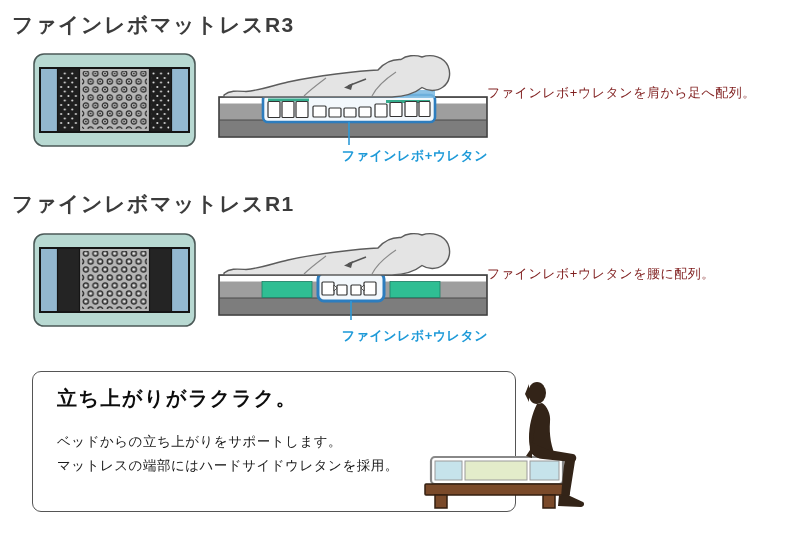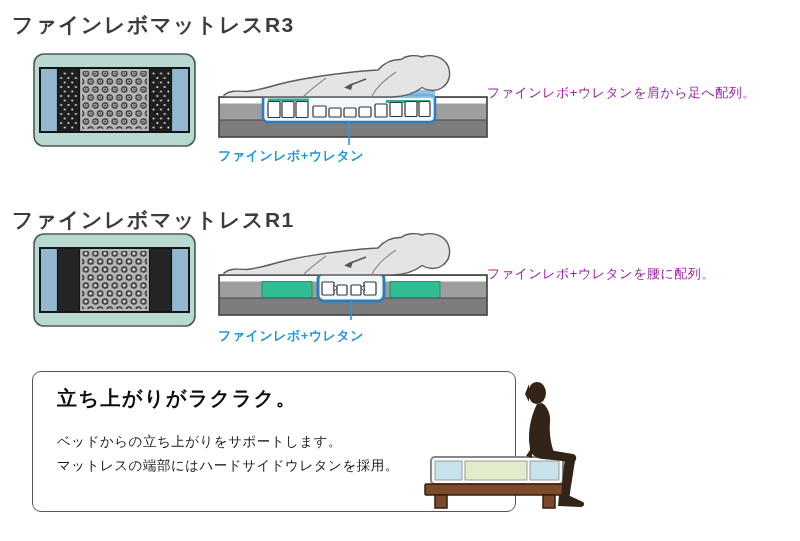--- a/index.html
+++ b/index.html
@@ -1,21 +1,21 @@
 <!DOCTYPE html>
 <html><head>
 <meta charset="utf-8">
 <style>
   html,body{margin:0;padding:0;background:#fff;}
   body{font-family:"Liberation Sans","DejaVu Sans",sans-serif;}
   .stage{position:relative;width:800px;height:541px;background:#ffffff;overflow:hidden;}
   .abs{position:absolute;}
   .sec-title{position:absolute;left:12px;font-size:21px;font-weight:bold;color:#3c3c3c;letter-spacing:1.5px;}
-  .anno{position:absolute;left:487px;font-size:13px;color:#a21caf;letter-spacing:0.5px;}
-  .part-label{position:absolute;left:218px;width:270px;text-align:left;font-size:13px;font-weight:bold;color:#1e9ad8;letter-spacing:0.5px;}
+  .anno{position:absolute;left:487px;font-size:13px;color:#7f1d1d;letter-spacing:0.5px;}
+  .part-label{position:absolute;left:218px;width:270px;text-align:right;font-size:13px;font-weight:bold;color:#1e9ad8;letter-spacing:0.5px;}
   .feature-box{position:absolute;left:32px;top:371px;width:484px;height:141px;background:#fff;border:1.5px solid #555;border-radius:9px;box-sizing:border-box;}
   .feature-heading{position:absolute;left:24px;top:13px;font-size:20px;font-weight:bold;color:#0d0d0d;letter-spacing:1.5px;}
   .feature-body{position:absolute;left:24px;top:58px;font-size:13.5px;color:#1a1a1a;line-height:24px;letter-spacing:0.5px;}
 </style>
 </head>
 <body>
 
 <div class="stage">
 
   <div class="sec-title" style="top:11px;">ファインレボマットレスR3</div>
@@ -90,21 +90,21 @@
       <line x1="148" y1="25" x2="130" y2="32" stroke="#555" stroke-width="1.4"></line>
       <polygon points="126,33.5 135,29 133,36" fill="#555"></polygon>
     </g>
 
     <line x1="131" y1="68" x2="131" y2="91" stroke="#2d9ad8" stroke-width="1.6"></line>
   </svg>
 
   <div class="part-label" style="top:147px;">ファインレボ+ウレタン</div>
   <div class="anno" style="top:84px;">ファインレボ+ウレタンを肩から足へ配列。</div>
 
-  <div class="sec-title" style="top:190px;margin-top:16px;">ファインレボマットレスR1</div>
+  <div class="sec-title" style="top:190px;">ファインレボマットレスR1</div>
 
   <svg class="abs" style="left:33px;top:233px;" width="163" height="94" viewBox="0 0 163 94">
     <defs>
       <pattern id="rings1" width="9.6" height="16" patternUnits="userSpaceOnUse">
         <g stroke="#2c2c2c" stroke-width="1.3" fill="#9a9a9a">
           <circle cx="4.8" cy="4.5" r="2.6"></circle>
             <circle cx="0" cy="12.5" r="2.6"></circle>
             <circle cx="9.6" cy="12.5" r="2.6"></circle>
         </g>
         <g fill="#f4f4f4">

